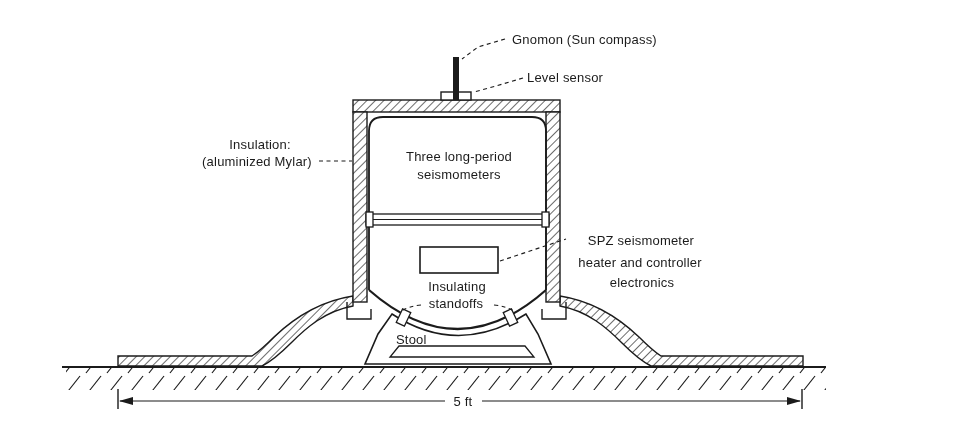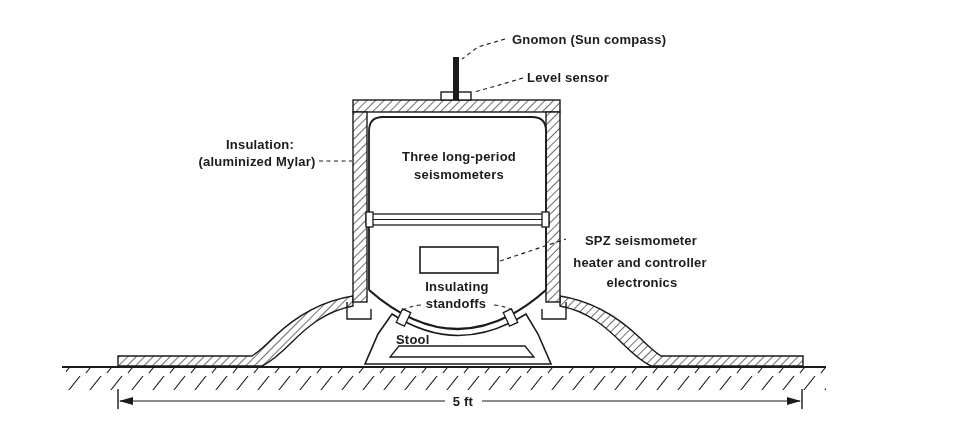--- a/index.html
+++ b/index.html
@@ -7,21 +7,20 @@
     padding: 0;
     background: #ffffff;
     font-family: "Liberation Sans", sans-serif;
   }
   .stage {
     position: relative;
     width: 826px;
     height: 421px;
     background: #0f766e;
     overflow: hidden;
-    font-weight: bold;
   }
   svg text {
     fill: #1b1b1b;
     font-family: "Liberation Sans", sans-serif;
     font-size: 13px;
     letter-spacing: 0.2px;
   }
   svg .ln  { stroke: #1b1b1b; fill: none; }
   svg .ink { fill: #1b1b1b; }
   svg .wh  { fill: #ffffff; stroke: #1b1b1b; }

